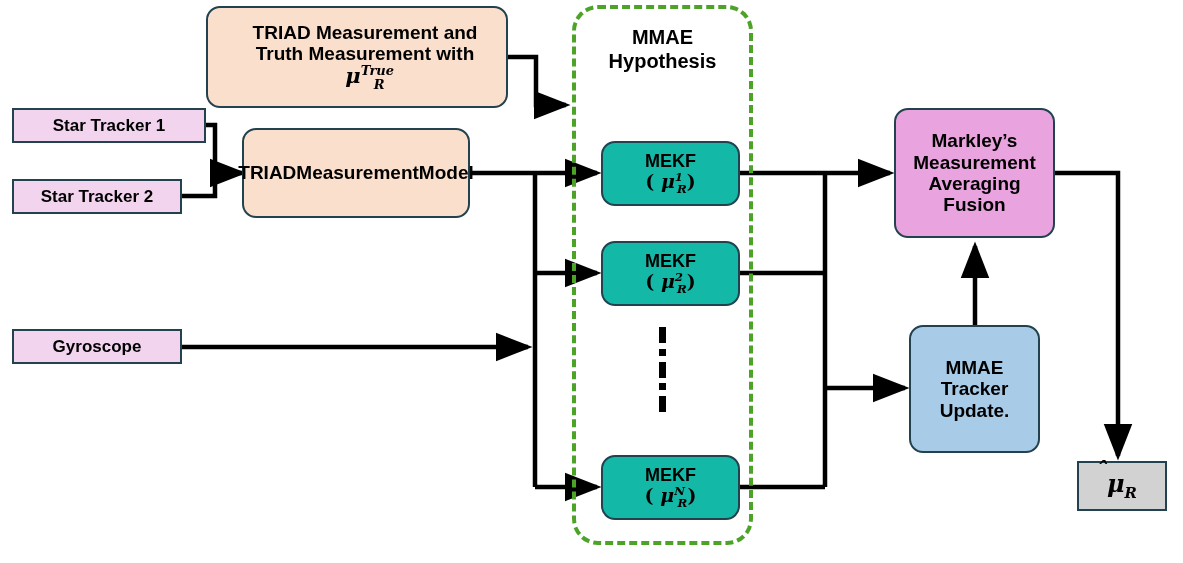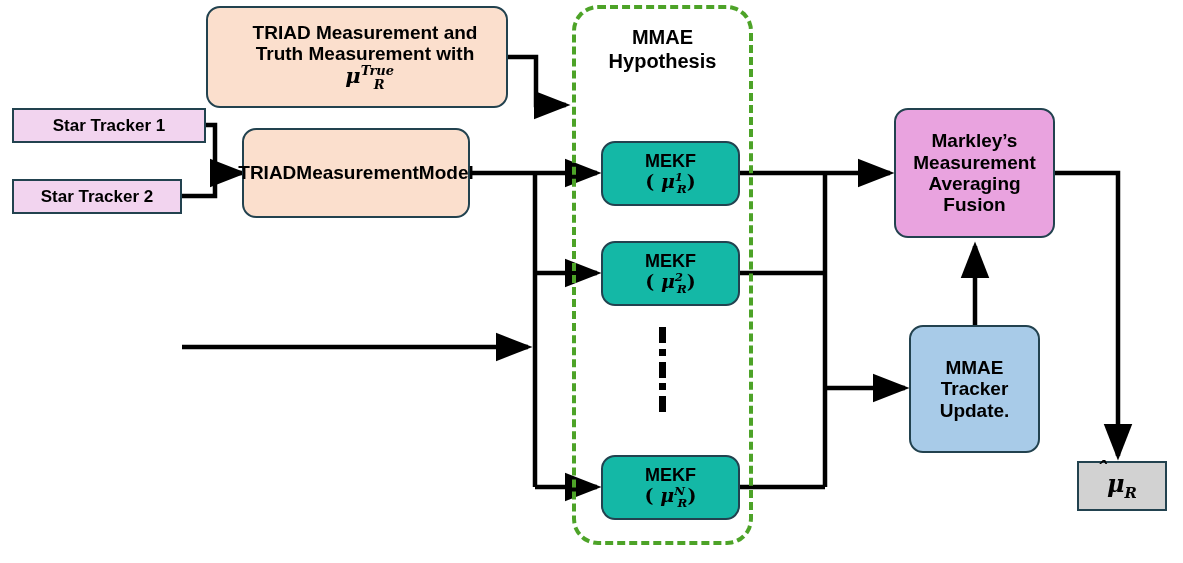--- a/index.html
+++ b/index.html
@@ -76,20 +76,23 @@
     <span class="lbl">MMAE</span>
     <span class="lbl">Hypothesis</span>
   </div>
 
   <div class="node sharp pink" style="left:12px;top:108px;width:194px;height:35px;font-size:17px;">
     <span>Star Tracker 1</span>
   </div>
   <div class="node sharp pink" style="left:12px;top:179px;width:170px;height:35px;font-size:17px;">
     <span>Star Tracker 2</span>
   </div>
+  <div class="node sharp pink" style="left:12px;top:329px;width:170px;height:35px;font-size:17px;">
+    <span>Gyroscope</span>
+  </div>
 
   <div class="node rounded peach" style="left:206px;top:6px;width:302px;height:102px;font-size:19px;flex-direction:column;padding-left:16px;">
     <span>TRIAD Measurement and</span>
     <span>Truth Measurement with</span>
     <span class="mu" style="font-size:21px;"><span>μ</span><span class="sup">True</span><span class="sub" style="margin-left:-1.55em;">R</span></span>
   </div>
 
   <div class="node rounded peach" style="left:242px;top:128px;width:228px;height:90px;font-size:19px;flex-direction:row;">
     <span>TRIAD</span>
     <span>Measurement</span>

